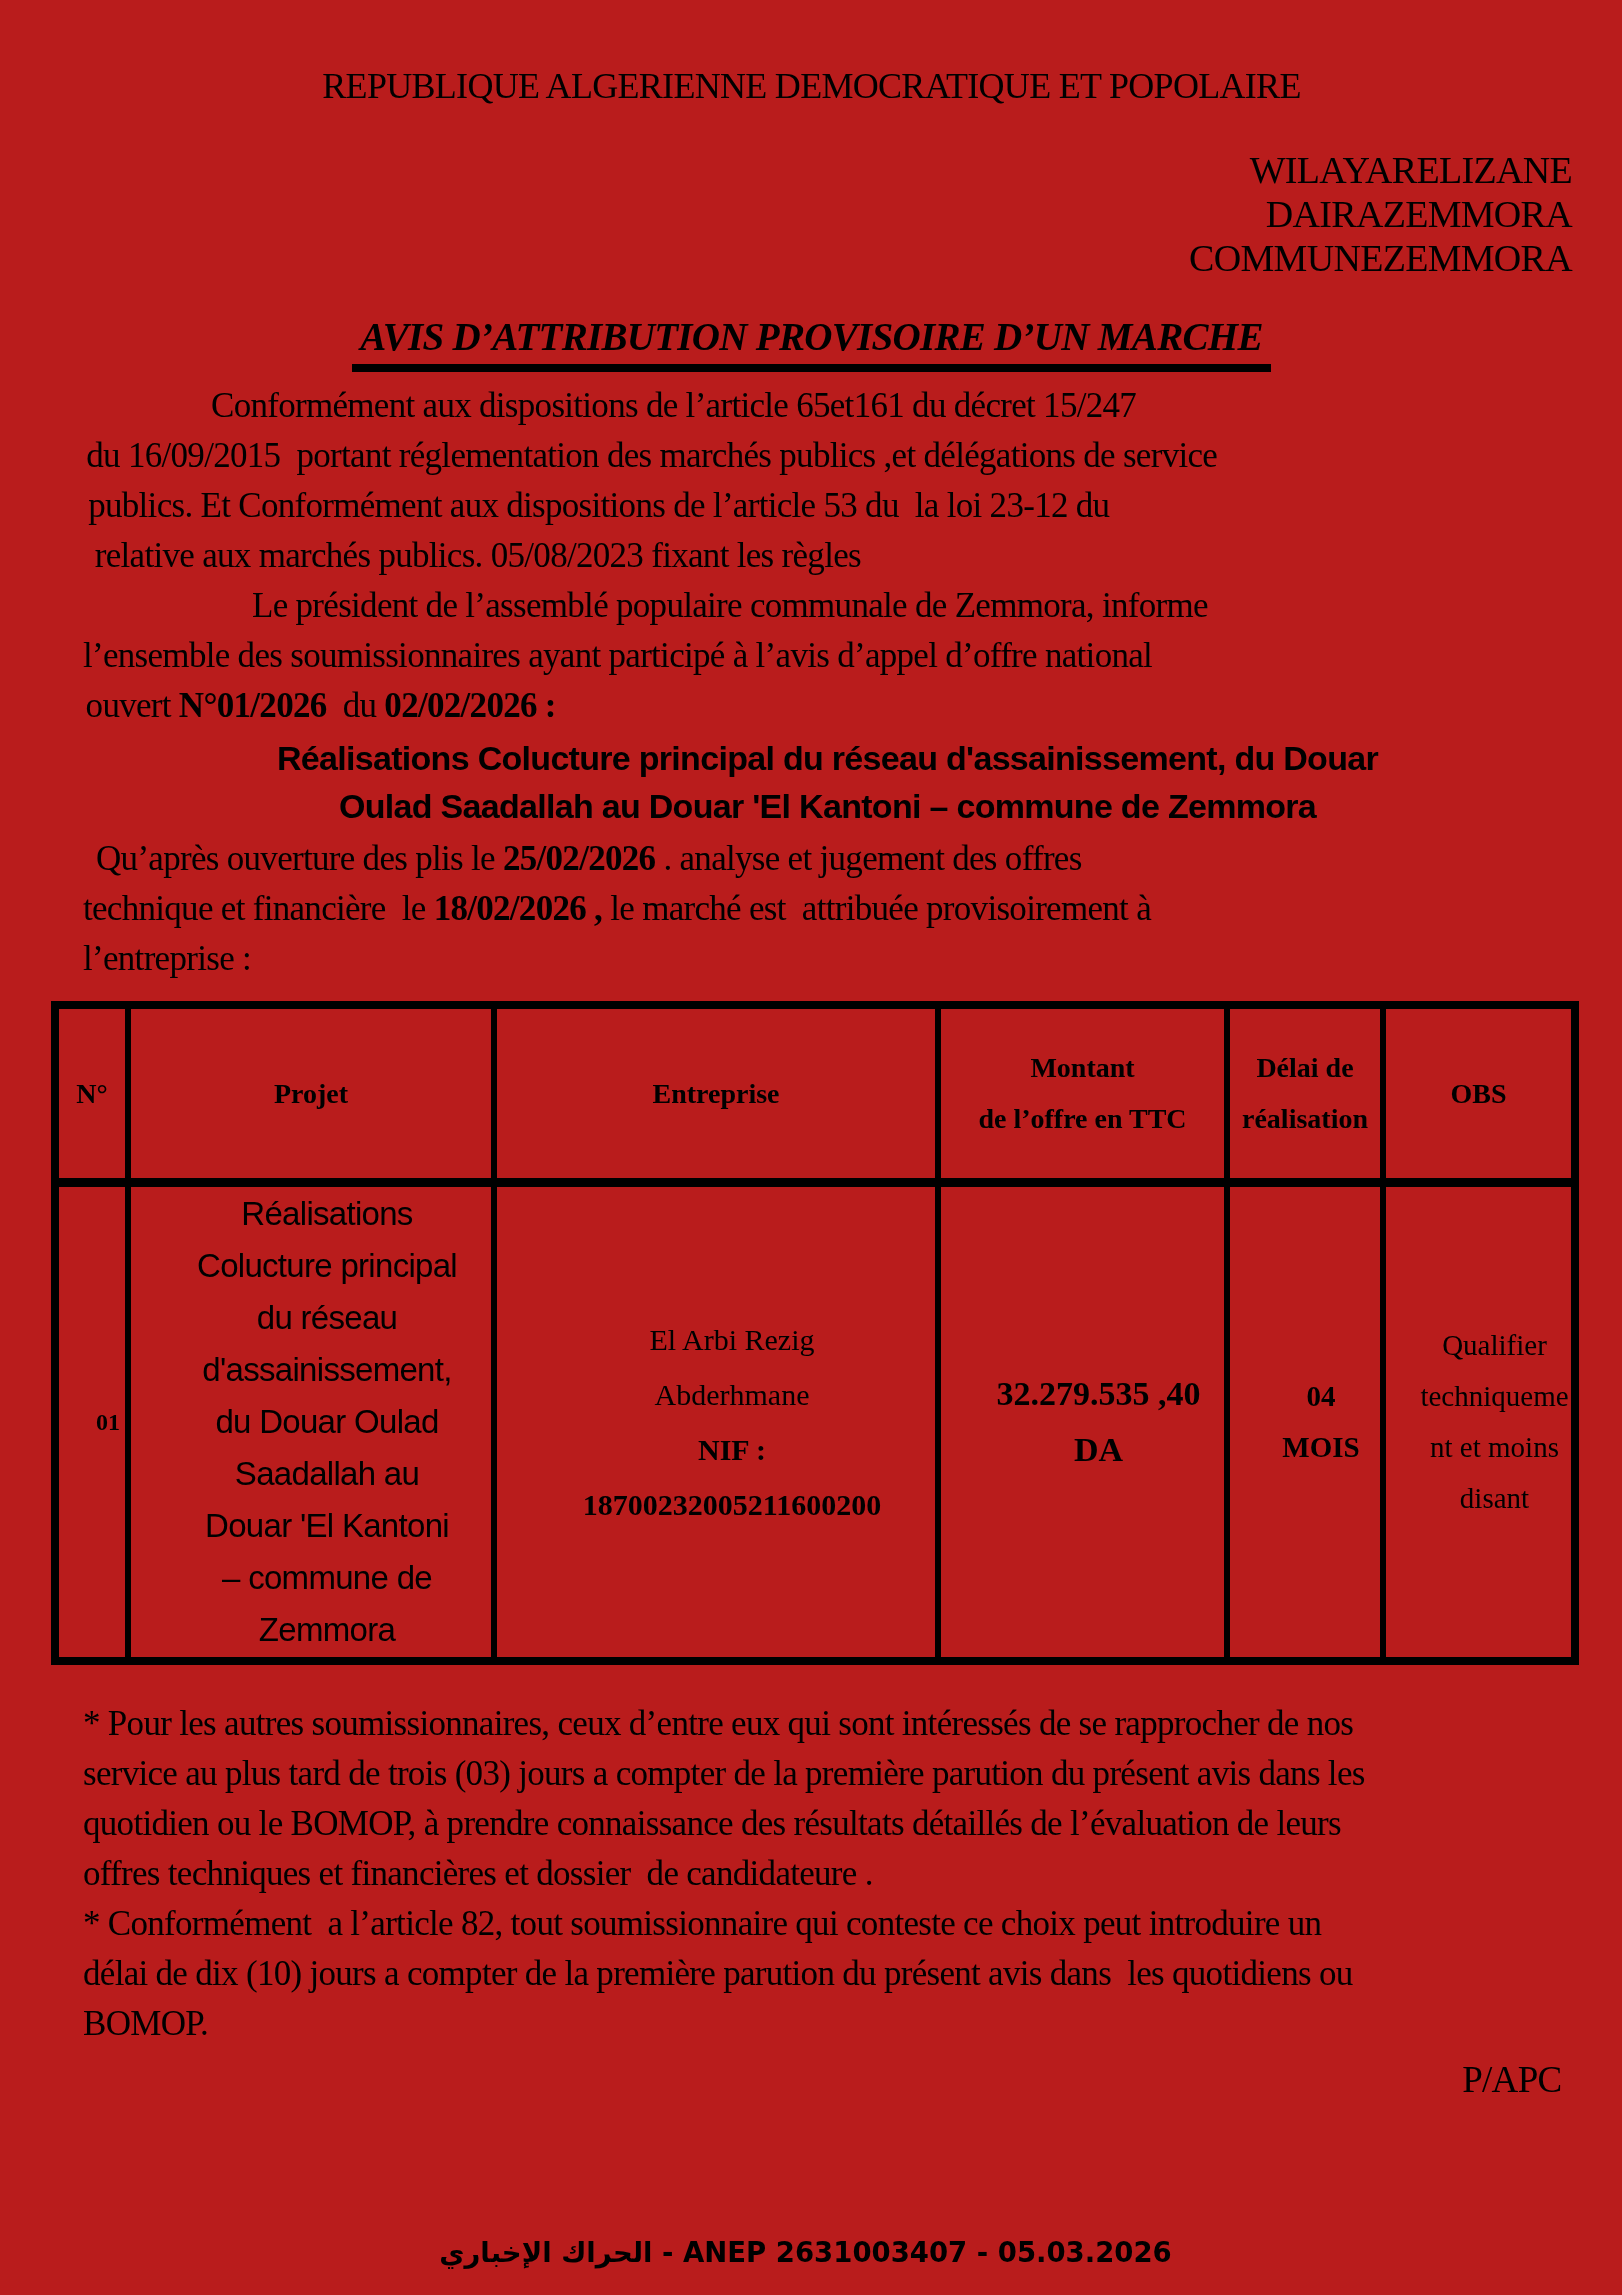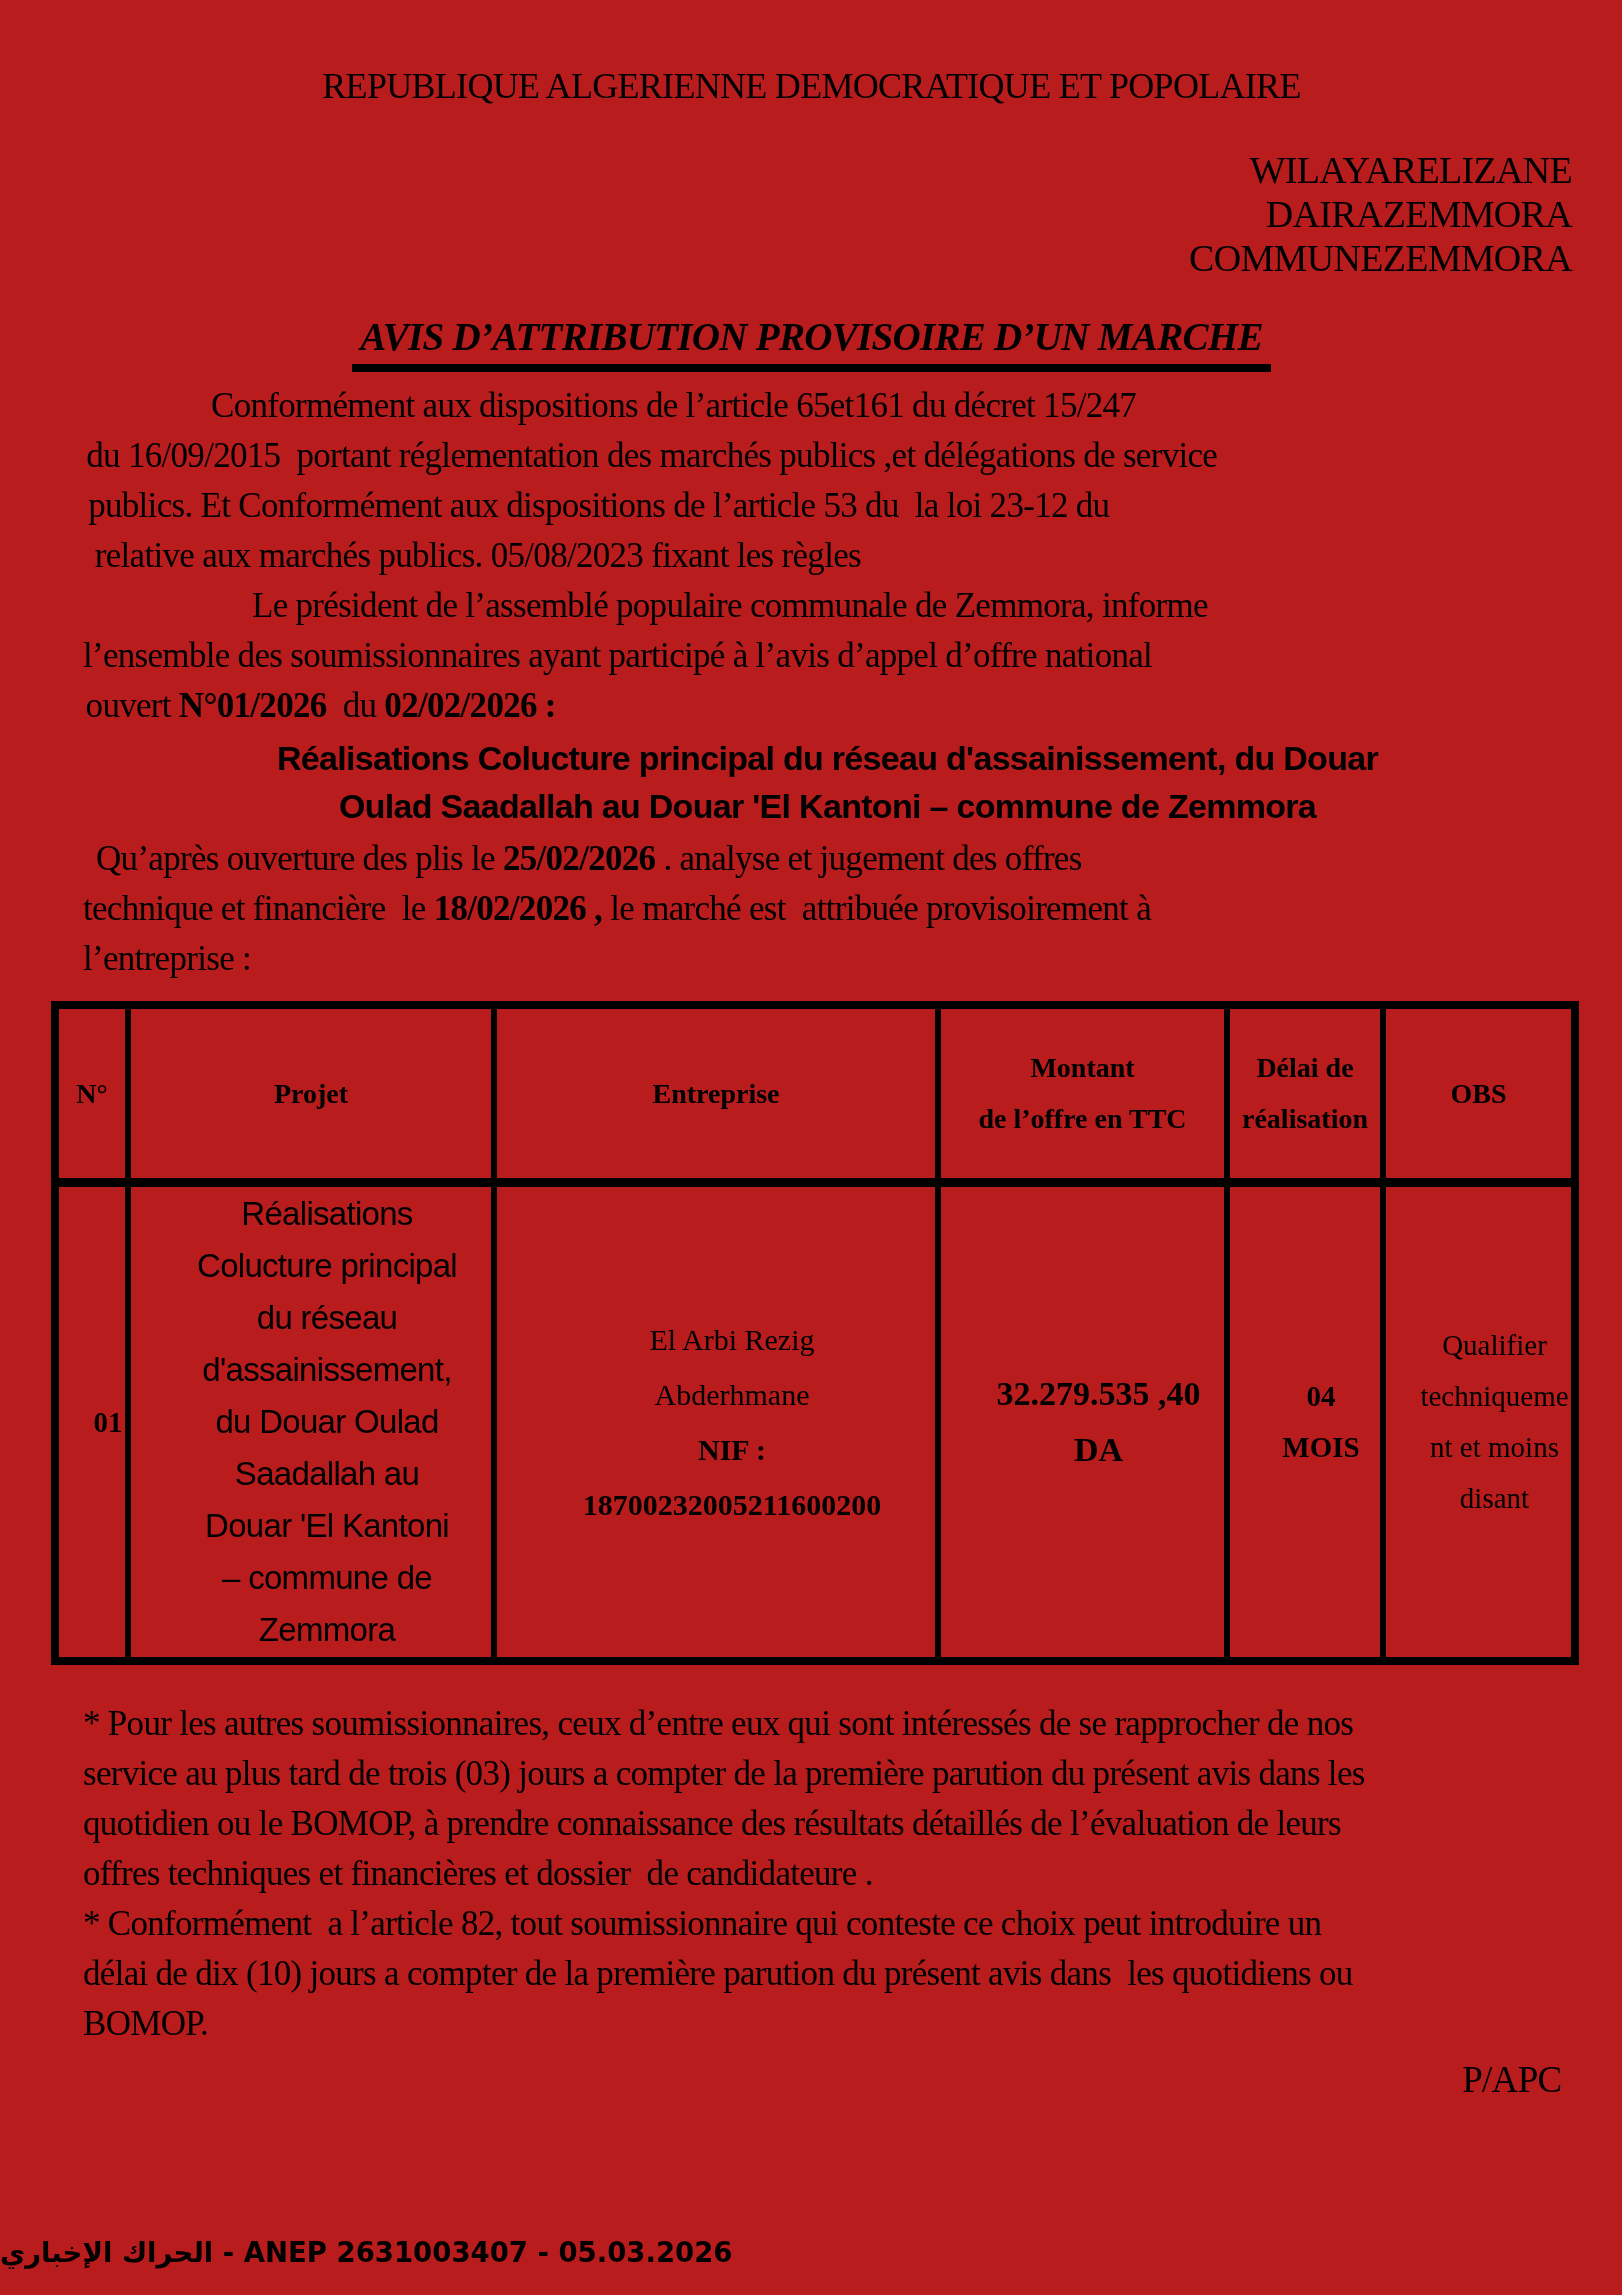--- a/index.html
+++ b/index.html
@@ -80,21 +80,21 @@
     overflow: hidden;
   }
   .doc-table thead tr { height: 178px; }
   .doc-table tbody tr { height: 478px; }
   .doc-table thead th {
     font-weight: bold;
     font-size: 28px;
     border-bottom-width: 9.2px;
   }
   .doc-table thead th .line { margin: 18.3px 0; }
-  .c-num   { font-weight: bold; font-size: 29px; }
+  .c-num   { font-weight: bold; font-size: 24px; }
   .c-projet {
     font-family: "Liberation Sans", sans-serif;
     font-size: 33px; line-height: 52px; letter-spacing: -0.7px;
   }
   .c-entreprise { font-size: 30px; line-height: 55px; }
   .c-montant    { font-weight: bold; font-size: 34px; line-height: 56px; }
   .c-delai      { font-weight: bold; font-size: 29px; line-height: 51px; }
   .c-obs        { font-size: 29px; line-height: 51px; }
 
   .notes { margin-top: 34px; }
@@ -102,21 +102,21 @@
     text-align: right;
     font-size: 37px;
     margin-top: 9.2px;
     padding-right: 10.5px;
     letter-spacing: -0.7px;
   }
   .footer {
     position: absolute;
     left: 0; right: 12px;
     bottom: 27.5px;
-    text-align: left;
+    text-align: center;
     font-family: "DejaVu Sans", sans-serif;
     font-weight: bold;
     font-size: 27.5px;
   }
   .footer span { unicode-bidi: isolate; }
 </style>
 </head>
 <body>
 
 <div class="page">

